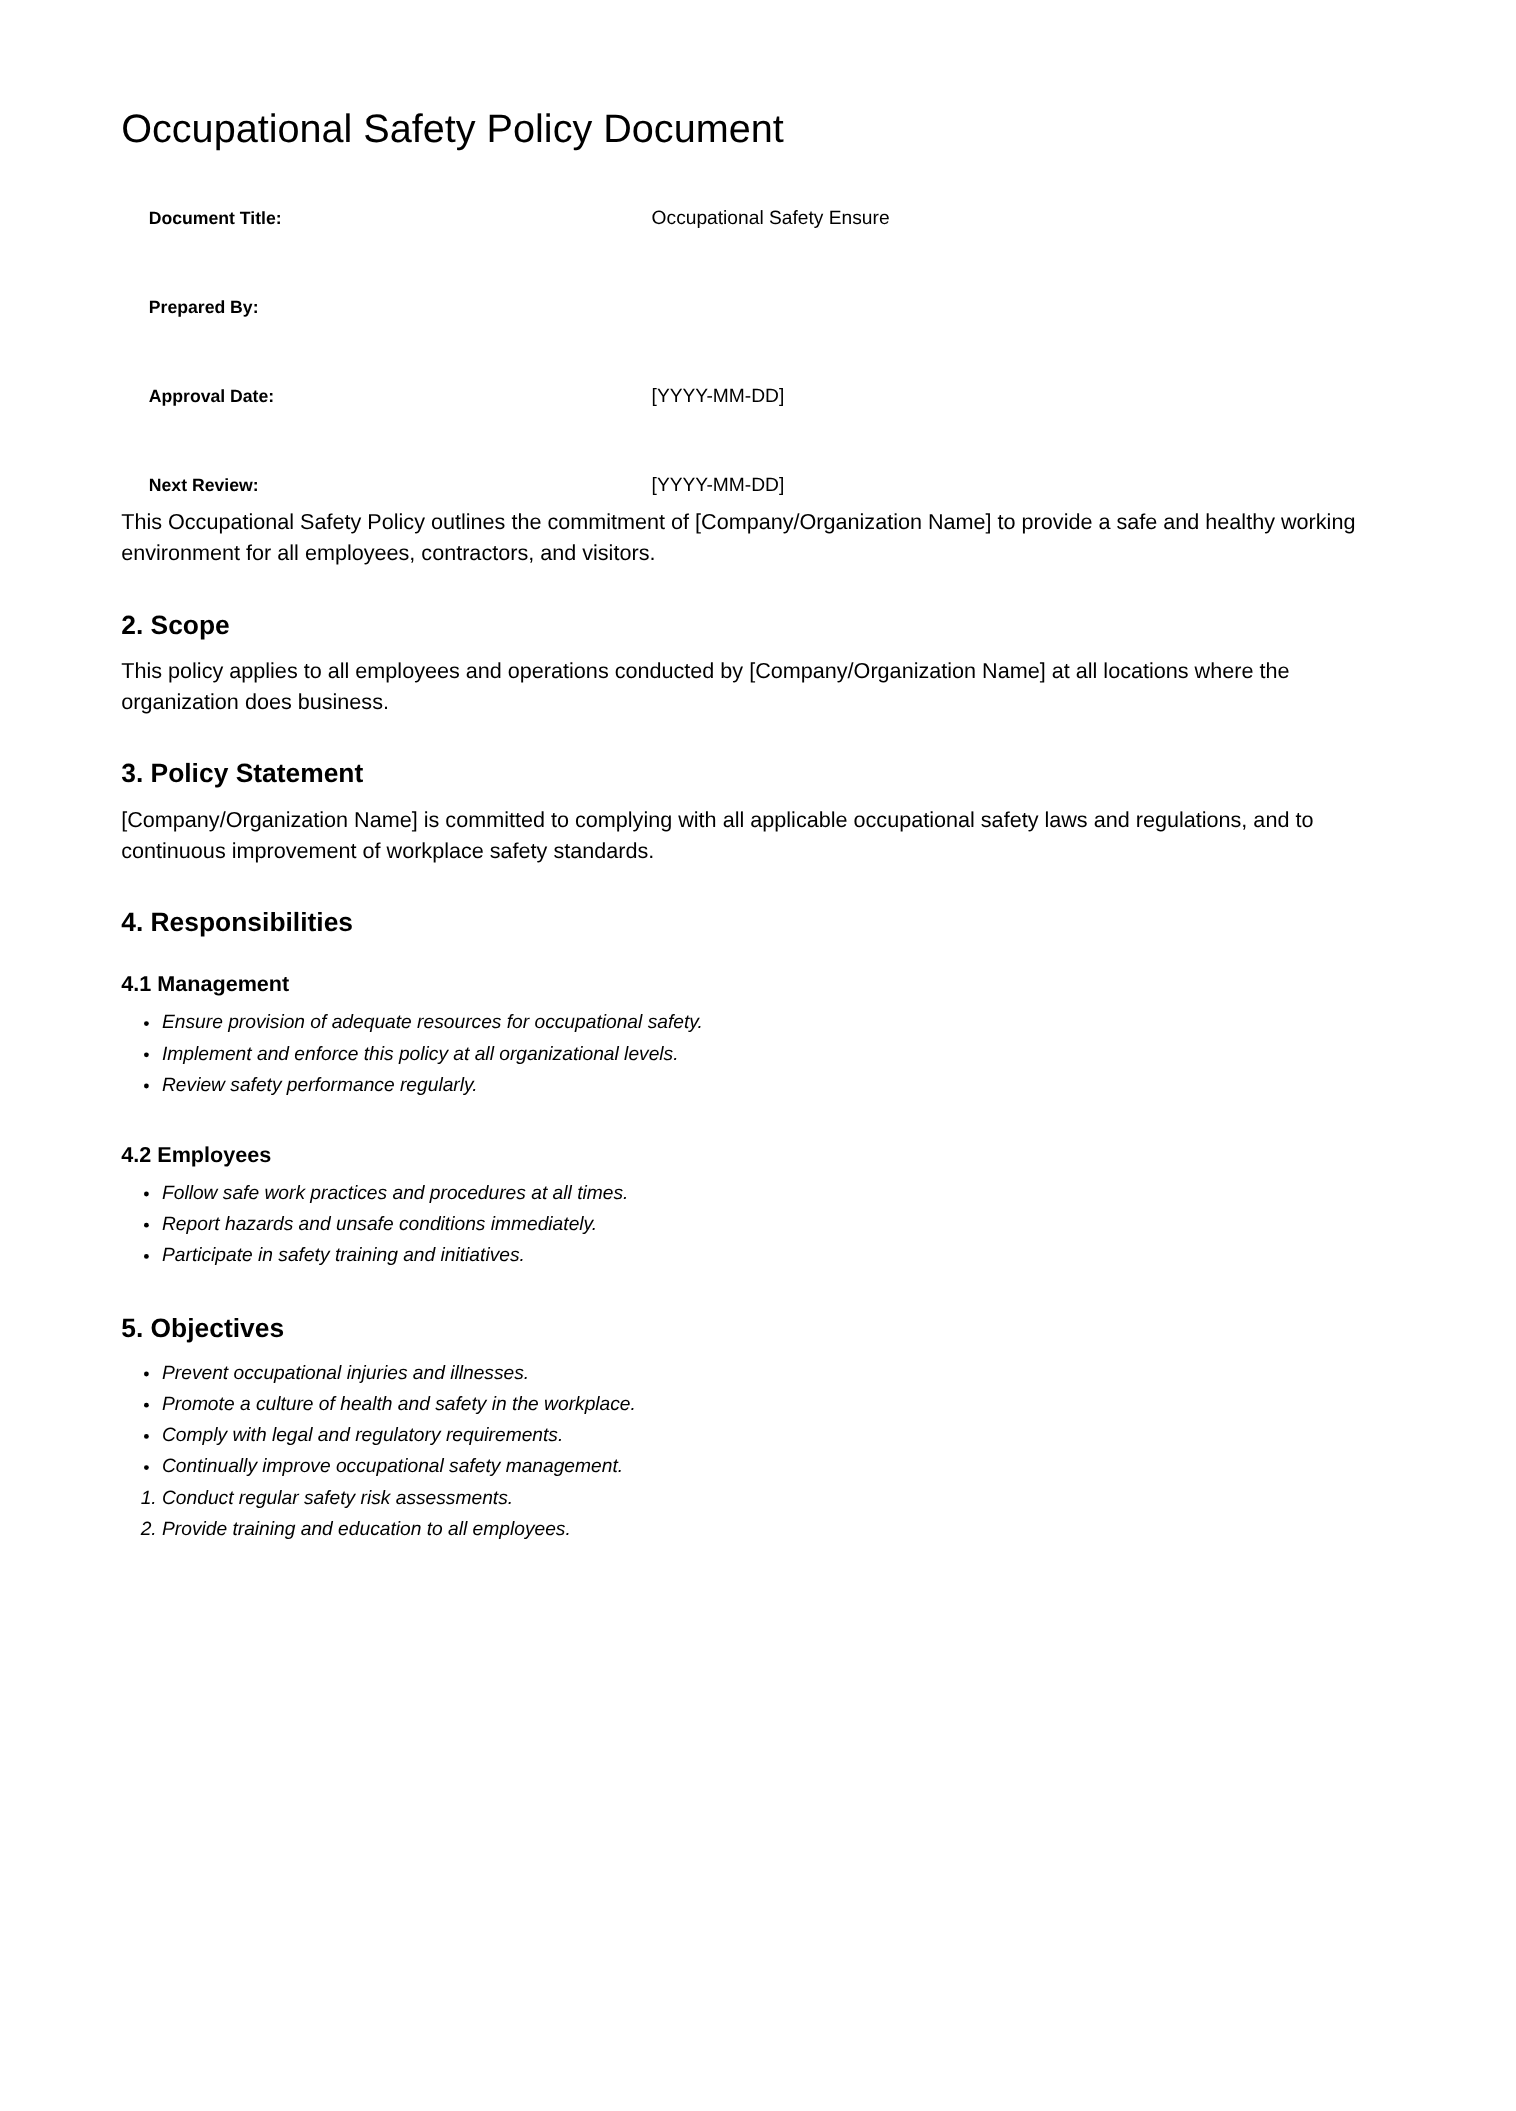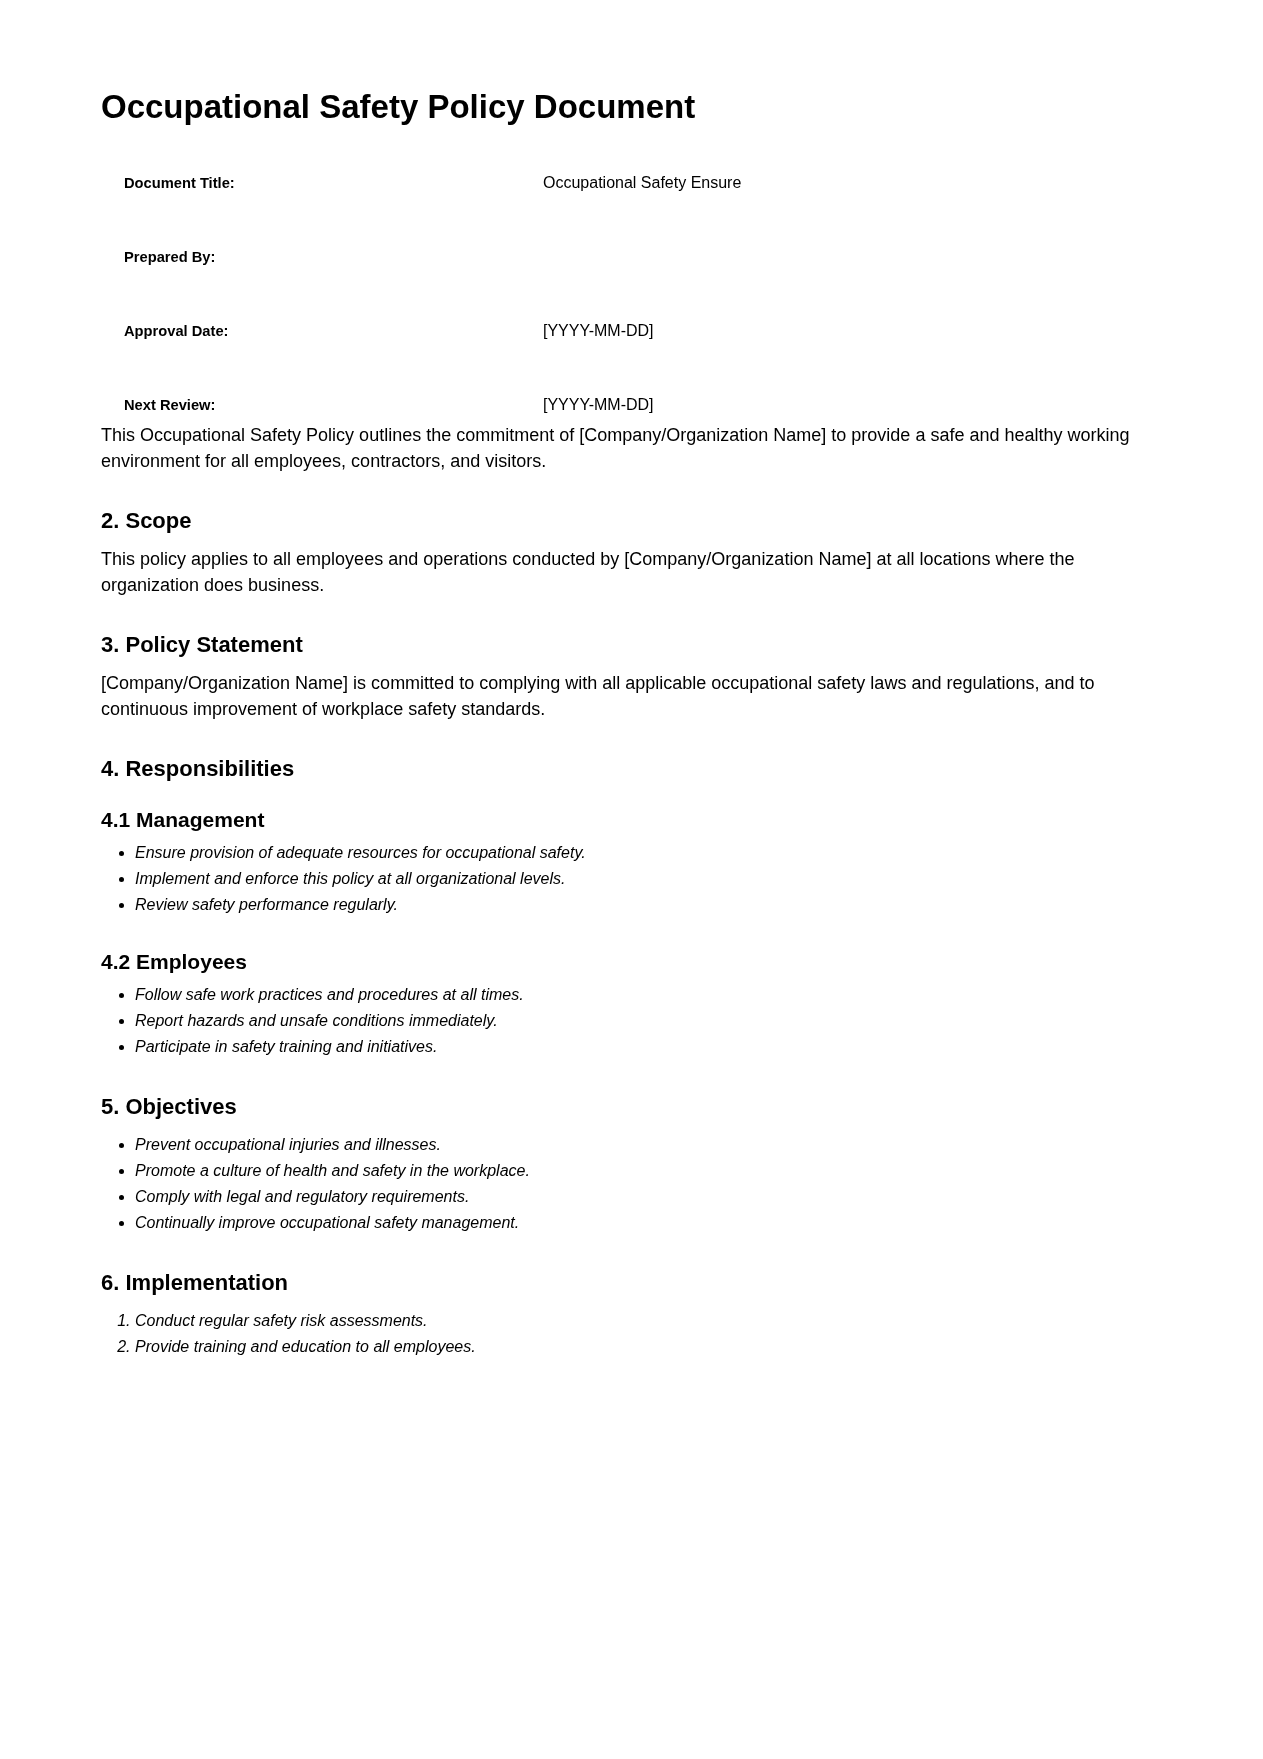--- a/index.html
+++ b/index.html
@@ -12,21 +12,21 @@
     overflow: hidden;
   }
   .page {
     box-sizing: border-box;
     width: 1263px;
     padding: 88px 110px 0 101px;
   }
   h1.doc-title {
     font-size: 33px;
     line-height: 38px;
-    font-weight: 700;
+    font-weight: 400;
     margin: 0 0 18px 0;
   }
   .meta-table { margin: 0; }
   .meta-row {
     display: grid;
     grid-template-columns: 442px auto;
     align-items: baseline;
     margin-top: 40px;
   }
   .meta-label {
@@ -39,21 +39,21 @@
     font-size: 16px;
     line-height: 34px;
   }
   h2.section-heading {
     font-size: 22px;
     line-height: 26px;
     font-weight: 700;
     margin: 34px 0 12px 0;
   }
   h3.subsection-heading {
-    font-size: 21px;
+    font-size: 18px;
     line-height: 20px;
     font-weight: 700;
     margin: 34px 0 10px 0;
   }
   h2.section-heading + h3.subsection-heading { margin-top: 28px; }
   p.body-text {
     font-size: 18px;
     line-height: 26px;
     margin: 0;
   }
@@ -126,20 +126,19 @@
     <h2 class="section-heading">5. Objectives</h2>
     <ul class="bullet-list">
       <li>Prevent occupational injuries and illnesses.</li>
       <li>Promote a culture of health and safety in the workplace.</li>
       <li>Comply with legal and regulatory requirements.</li>
       <li>Continually improve occupational safety management.</li>
     </ul>
   </section>
 
   <section>
-    <h2 class="section-heading">6. Implementation</h2>
     <ol class="numbered-list">
       <li>Conduct regular safety risk assessments.</li>
       <li>Provide training and education to all employees.</li>
     </ol>
   </section>
 
 </div>
 
 </body></html>

